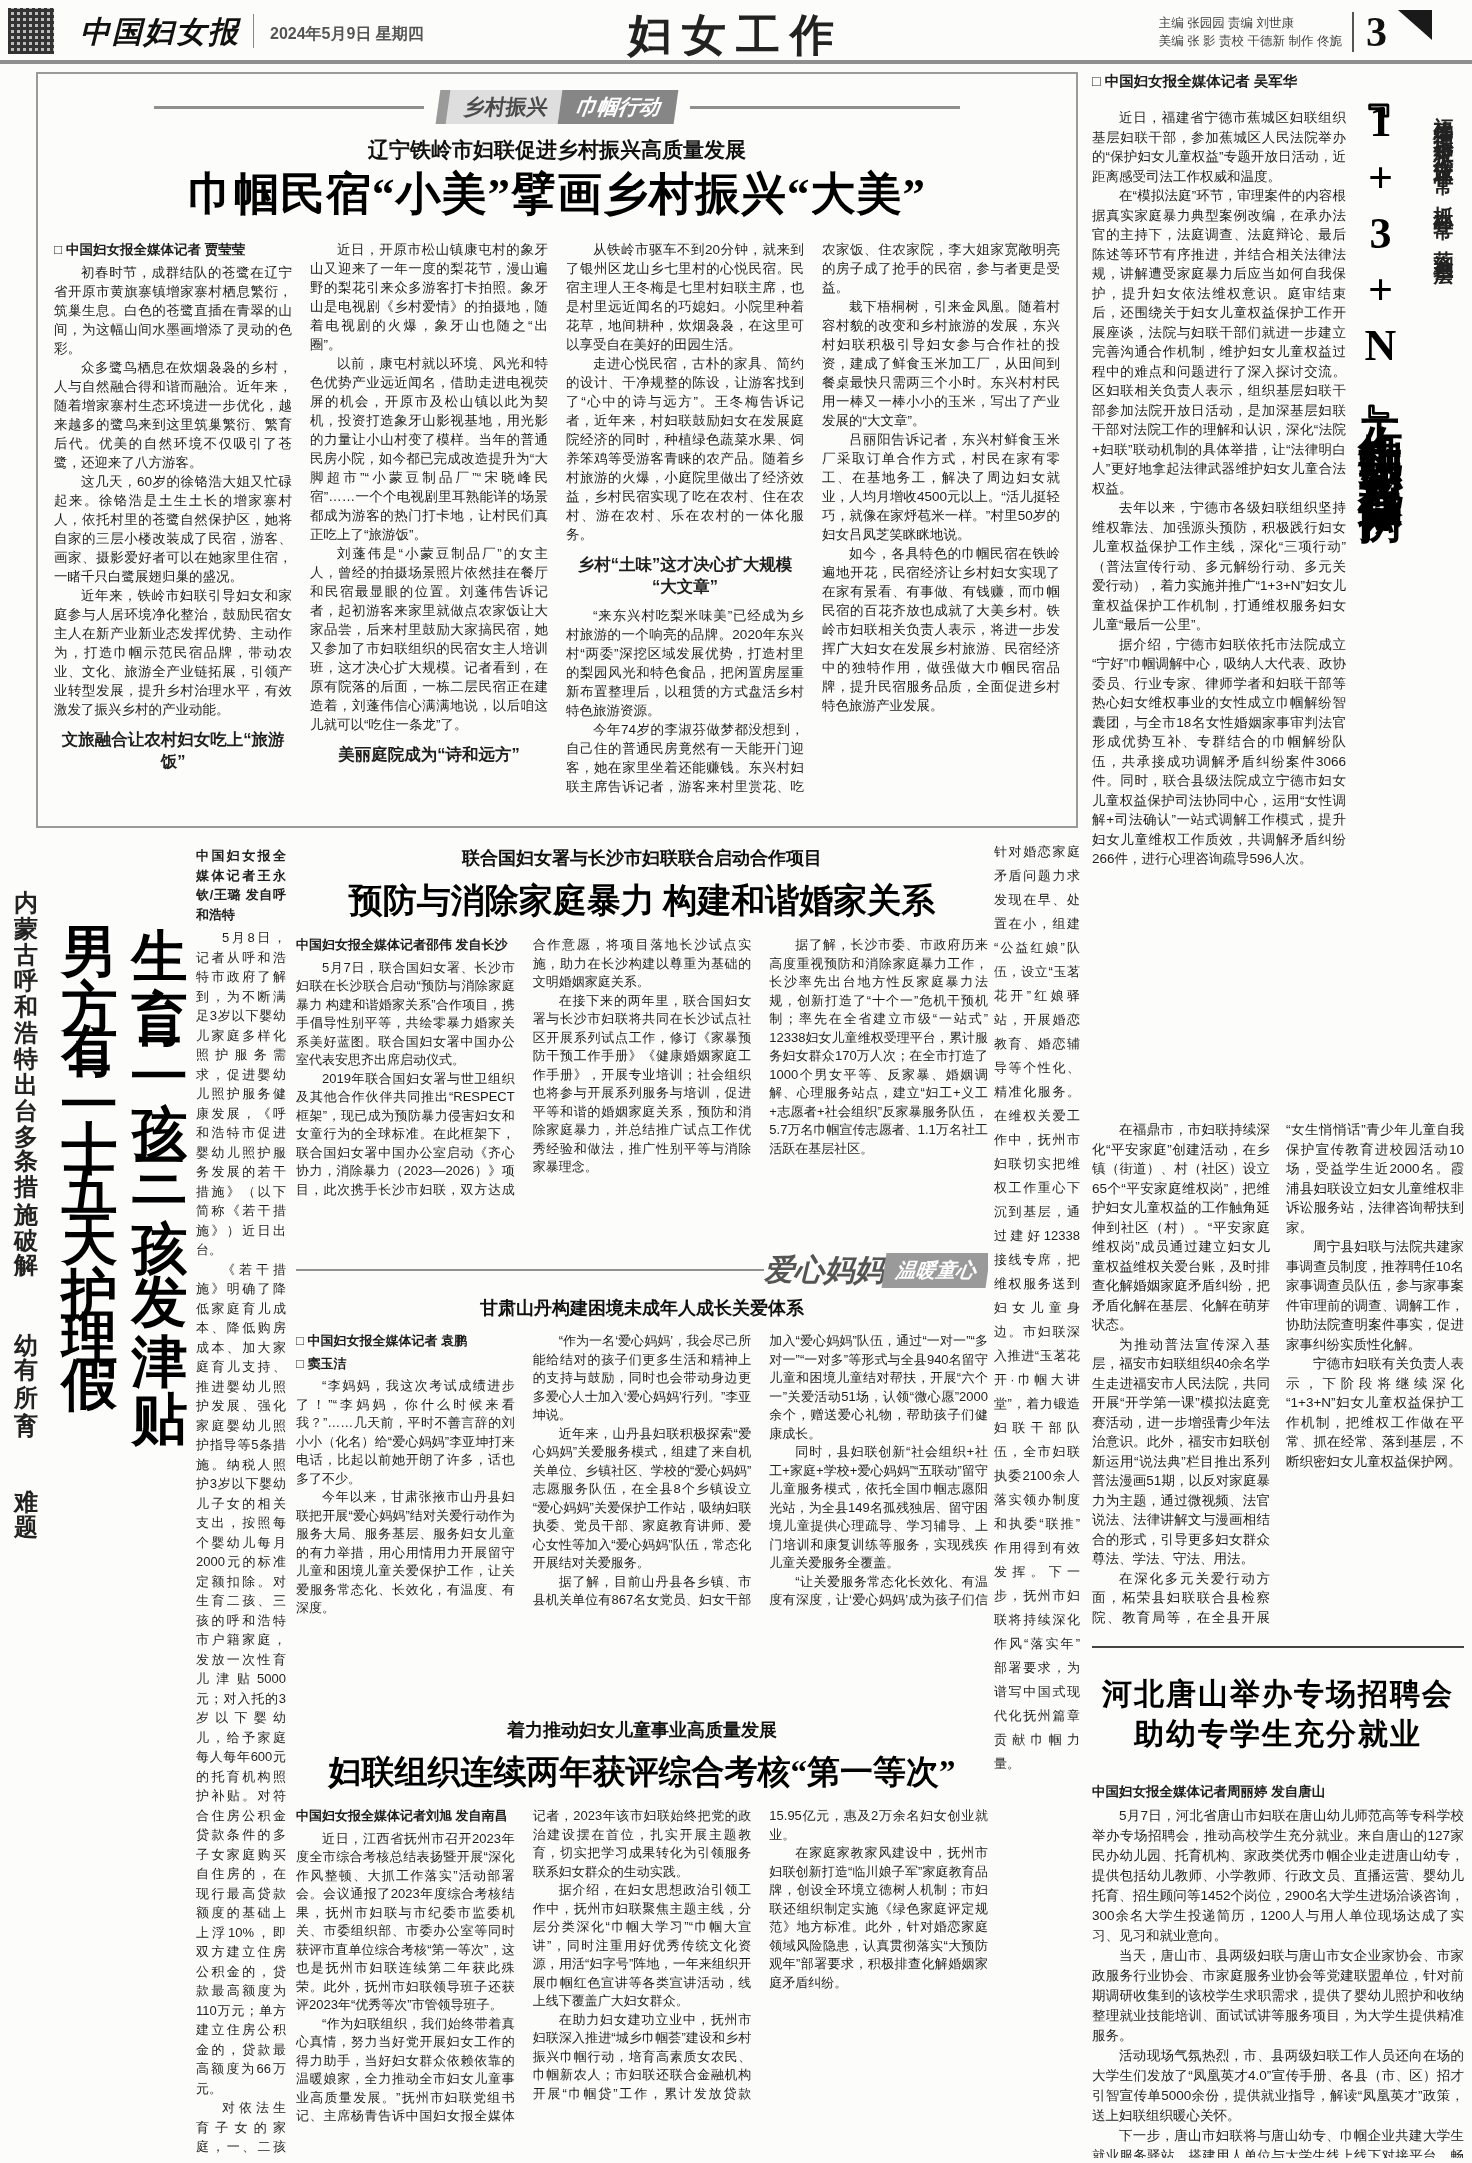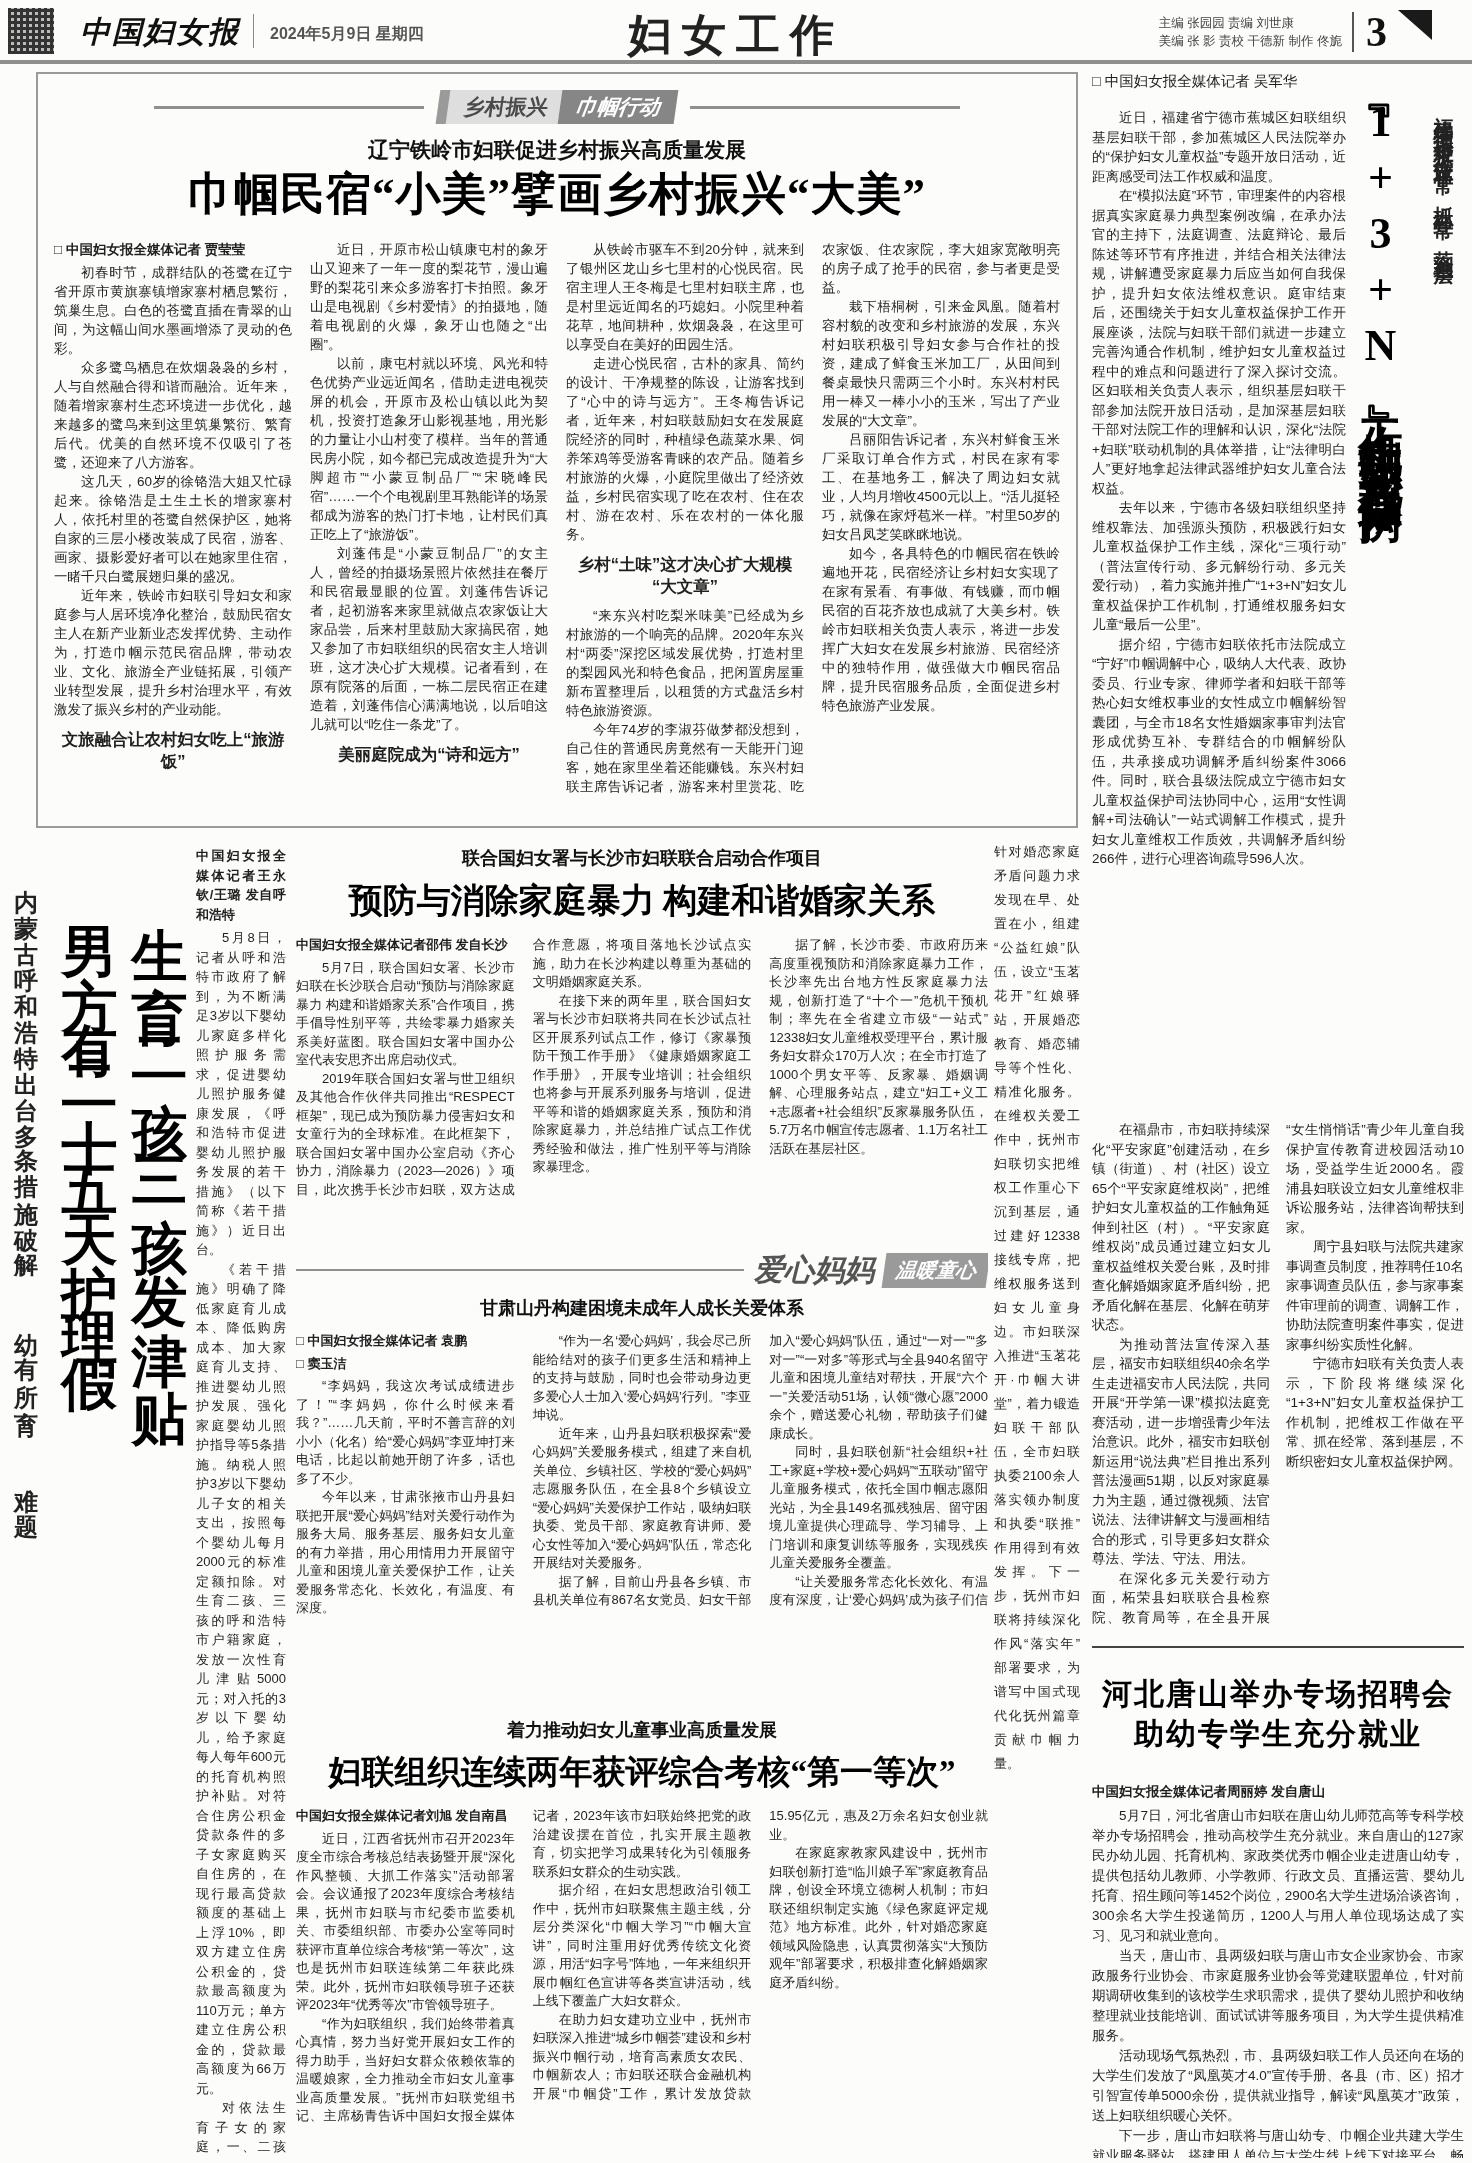--- a/index.html
+++ b/index.html
@@ -49,38 +49,38 @@
   .hh-t1{position:absolute;left:118px;top:36px;font-size:56px;font-weight:900;font-family:"Liberation Serif",serif;color:#000;letter-spacing:58px;}
   .hh-body{position:absolute;left:196px;top:846px;width:90px;height:1312px;overflow:hidden;}
   .hh-body p{font-size:13px;line-height:19.5px;}
   
   .lianheguo{position:absolute;left:296px;top:840px;width:692px;height:404px;overflow:hidden;}
   .lhg-kicker{font-size:18px;margin-top:6px;}
   .lhg-head{text-align:center;font-family:"Liberation Serif",serif;font-weight:900;font-size:34px;margin-top:8px;color:#000;}
   .lhg-body{margin-top:12px;height:266px;column-count:3;column-gap:18px;column-fill:auto;overflow:hidden;}
   .lhg-body p{font-size:13px;line-height:18.5px;}
   .shandan{position:absolute;left:296px;top:1250px;width:692px;height:456px;overflow:hidden;}
-  .sd-badge-row{display:flex;align-items:center;justify-content:flex-end;gap:10px;height:40px;}
+  .sd-badge-row{display:flex;align-items:center;justify-content:flex-end;gap:0;height:40px;}
   .sd-badge-row .hline{flex:1 1 auto;height:2px;background:#8f8f8f;}
   .sd-script{font-family:"Liberation Serif",serif;font-style:italic;font-weight:900;font-size:30px;color:#555;}
   .sd-box{background:#9a9a9a;color:#fff;font-style:italic;font-weight:900;font-size:20px;padding:4px 12px;transform:skewX(-8deg);font-family:"Liberation Serif",serif;}
   .sd-kicker{font-size:18px;margin-top:6px;}
   .sd-head{text-align:center;font-family:"Liberation Serif",serif;font-weight:900;font-size:34px;margin-top:6px;color:#000;}
   .sd-body{margin-top:12px;height:292px;column-count:3;column-gap:18px;column-fill:auto;overflow:hidden;}
   .sd-body p{font-size:13px;line-height:18.5px;}
   .fuzhou{position:absolute;left:296px;top:1714px;width:692px;height:445px;overflow:hidden;}
   .fz-kicker{font-size:18px;margin-top:4px;}
   .fz-head{text-align:center;font-family:"Liberation Serif",serif;font-weight:900;font-size:33px;margin-top:8px;color:#000;}
   .fz-body{margin-top:12px;height:330px;column-count:3;column-gap:18px;column-fill:auto;overflow:hidden;}
   .fz-body p{font-size:13px;line-height:18.5px;}
   .fz-strip{position:absolute;left:994px;top:840px;width:86px;height:1316px;overflow:hidden;}
   .fz-strip p{font-size:13px;line-height:24px;text-align:justify;margin:0;}
   
   .fujian{position:absolute;left:1092px;top:72px;width:372px;height:1566px;}
-  .fj-by{width:256px;font-weight:normal;font-size:14.5px;}
+  .fj-by{width:256px;font-weight:bold;font-size:14.5px;}
   .fj-col{position:absolute;left:0;top:36px;width:254px;height:995px;overflow:hidden;}
   .fj-col p{font-size:13.5px;line-height:19.5px;}
   .fj-vtitle{position:absolute;right:54px;top:18px;height:1020px;font-size:44px;font-weight:900;
              font-family:"Liberation Serif",serif;color:#000;letter-spacing:7px;}
   .fj-vkick{position:absolute;right:6px;top:28px;height:620px;font-size:20px;font-weight:bold;color:#222;letter-spacing:5px;}
   .fj-bottom{position:absolute;left:0;top:1048px;width:372px;height:518px;column-count:2;column-gap:16px;column-fill:auto;overflow:hidden;}
   .fj-bottom p{font-size:13.5px;line-height:19.5px;}
   
   .tangshan{position:absolute;left:1092px;top:1646px;width:372px;height:512px;overflow:hidden;}
   .ts-rule{width:372px;height:2px;background:#444;margin-bottom:26px;}

